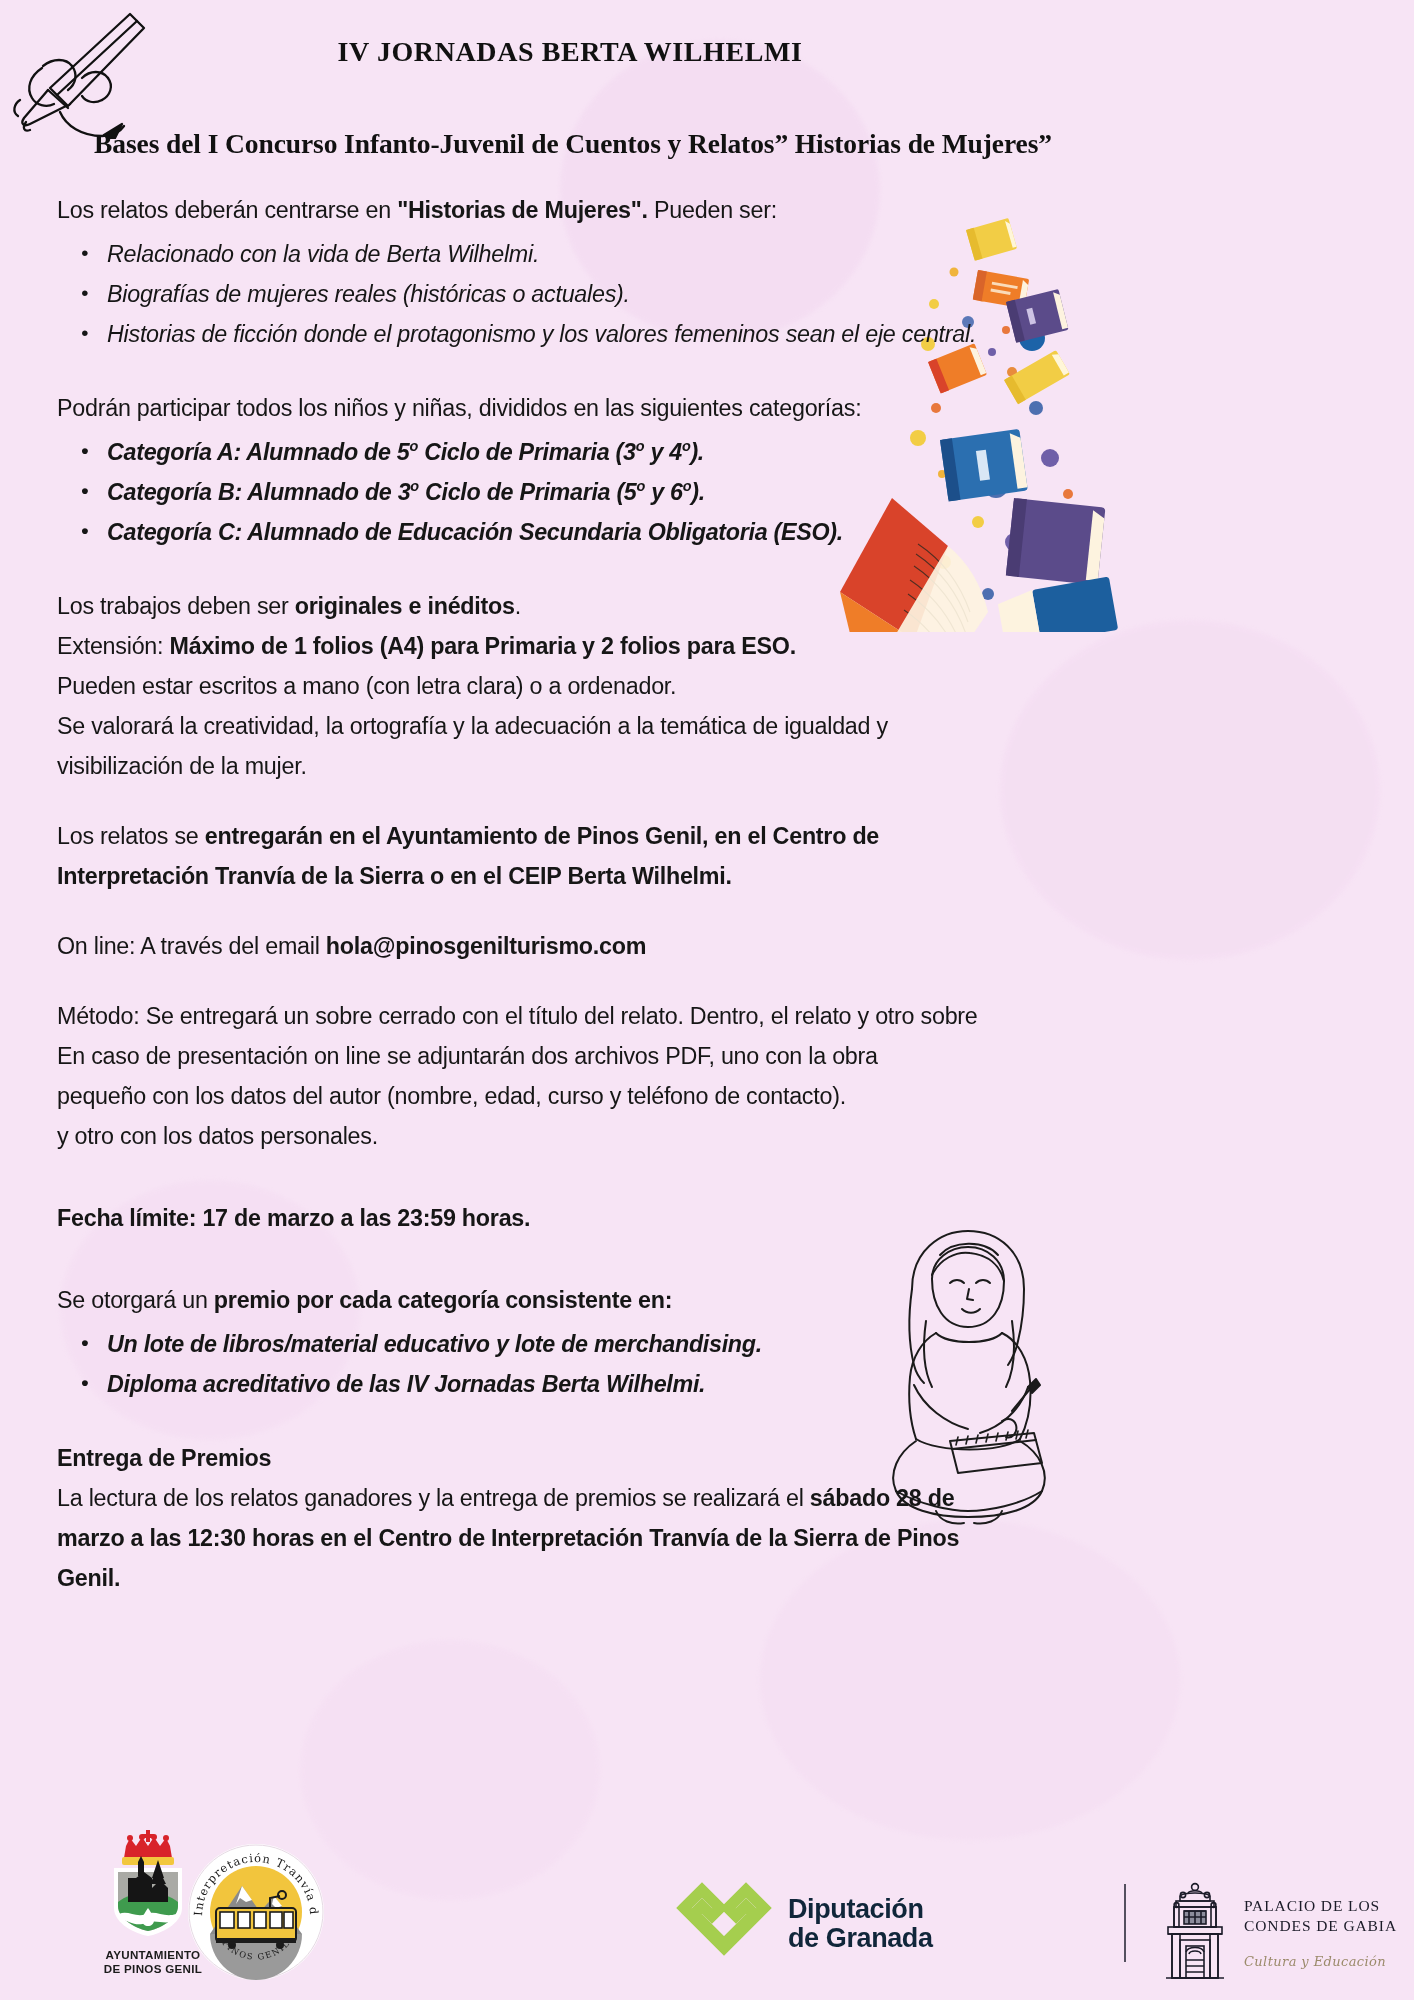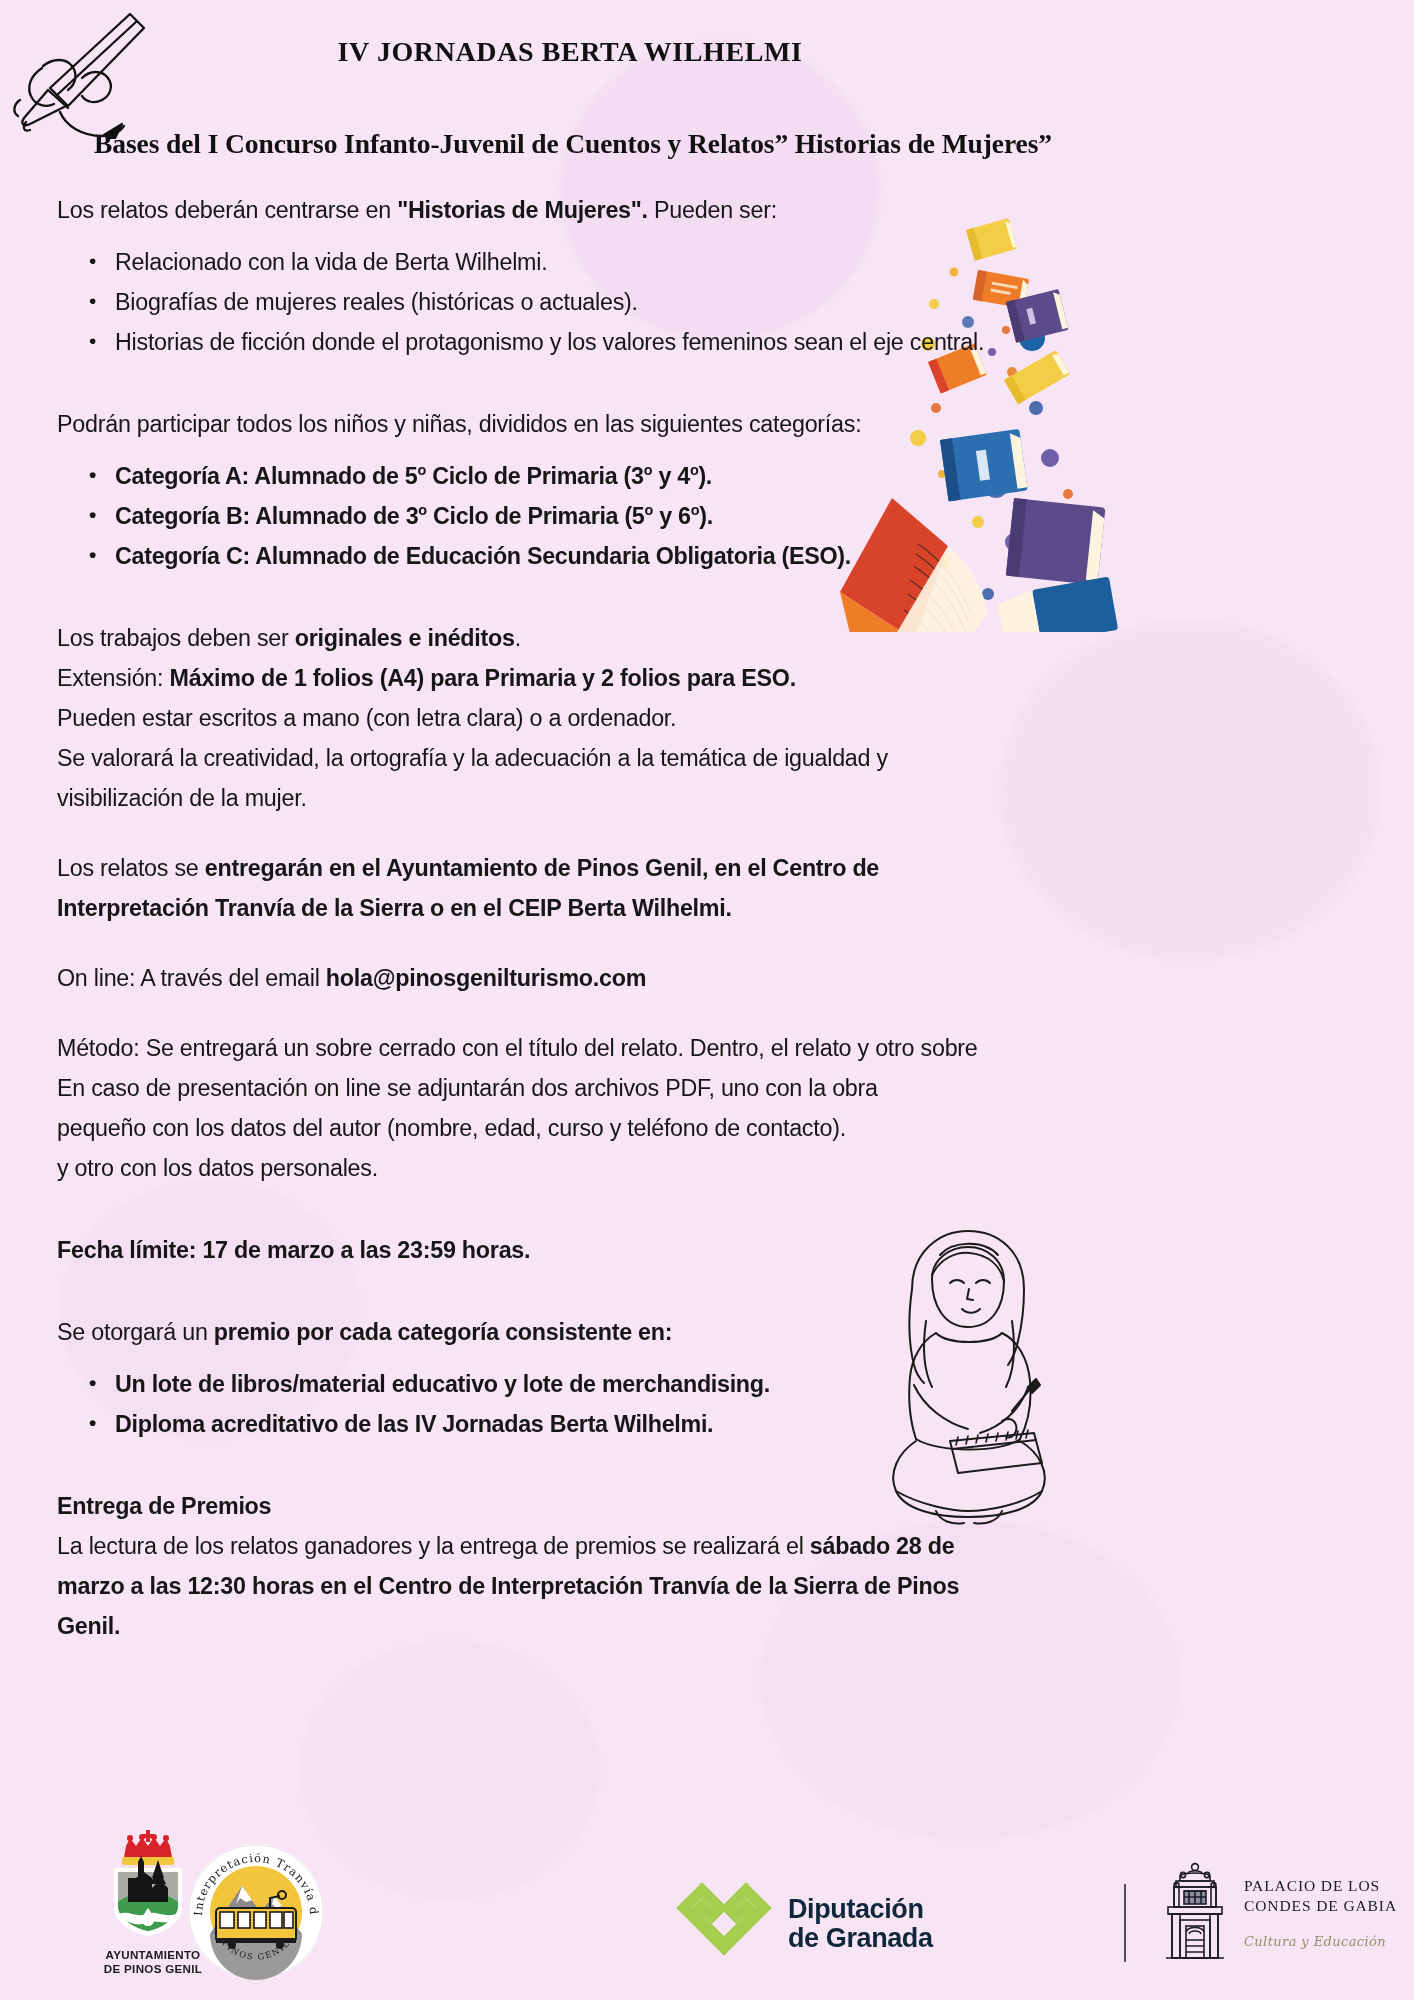--- a/index.html
+++ b/index.html
@@ -36,21 +36,21 @@
   .content{position:absolute;left:57px;top:190px;width:1010px;z-index:5;}
   .ln{
     font-size:23.3px;line-height:40px;
     font-weight:350;
     letter-spacing:-.25px;
     color:#161616;
     font-stretch:condensed;
   }
   .ln b{font-weight:800;}
   .blk{margin:0;}
-  ul.bl{list-style:none;margin:12px;padding:0;}
+  ul.bl{list-style:none;margin:4px;padding:0;font-style:italic;}
   ul.bl li{
     position:relative;padding-left:46px;
     font-size:23.3px;line-height:40px;letter-spacing:-.25px;
     font-weight:350;
   }
   ul.bl li::before{
     content:"•";position:absolute;left:20px;top:-1px;font-size:21px;
   }
   ul.bl.bold li{font-weight:800;letter-spacing:-.3px;}
   .gap{height:30px;}
@@ -67,21 +67,21 @@
   .logo-ayto .cap{
     font-size:11.6px;font-weight:800;letter-spacing:.3px;line-height:14px;
     margin-top:6px;color:#1b1b1b;
   }
   .logo-centro{position:absolute;left:186px;bottom:18px;width:140px;height:140px;}
   .logo-dip{position:absolute;left:676px;bottom:34px;display:flex;align-items:center;gap:16px;}
   .dip-txt{
     font-size:27px;font-weight:800;line-height:29px;color:#10263a;letter-spacing:-.4px;
   }
   .divider{position:absolute;left:1124px;bottom:38px;width:2px;height:78px;background:#2b2b3a;opacity:.8;}
-  .logo-gabia{position:absolute;left:1158px;bottom:36px;display:flex;align-items:center;gap:12px;}
+  .logo-gabia{position:absolute;left:1158px;bottom:16px;display:flex;align-items:center;gap:12px;}
   .gabia-txt{font-family:"Liberation Serif", serif;color:#1b1b28;}
   .gabia-l1{font-size:15.5px;letter-spacing:.9px;line-height:20px;}
   .gabia-l2{font-size:15.5px;letter-spacing:.9px;line-height:20px;}
   .gabia-l3{
     font-family:"DejaVu Serif", serif;font-style:italic;
     font-size:13px;color:#9b8a6a;margin-top:18px;letter-spacing:.4px;
   }
 </style>
 </head>
 <body>

